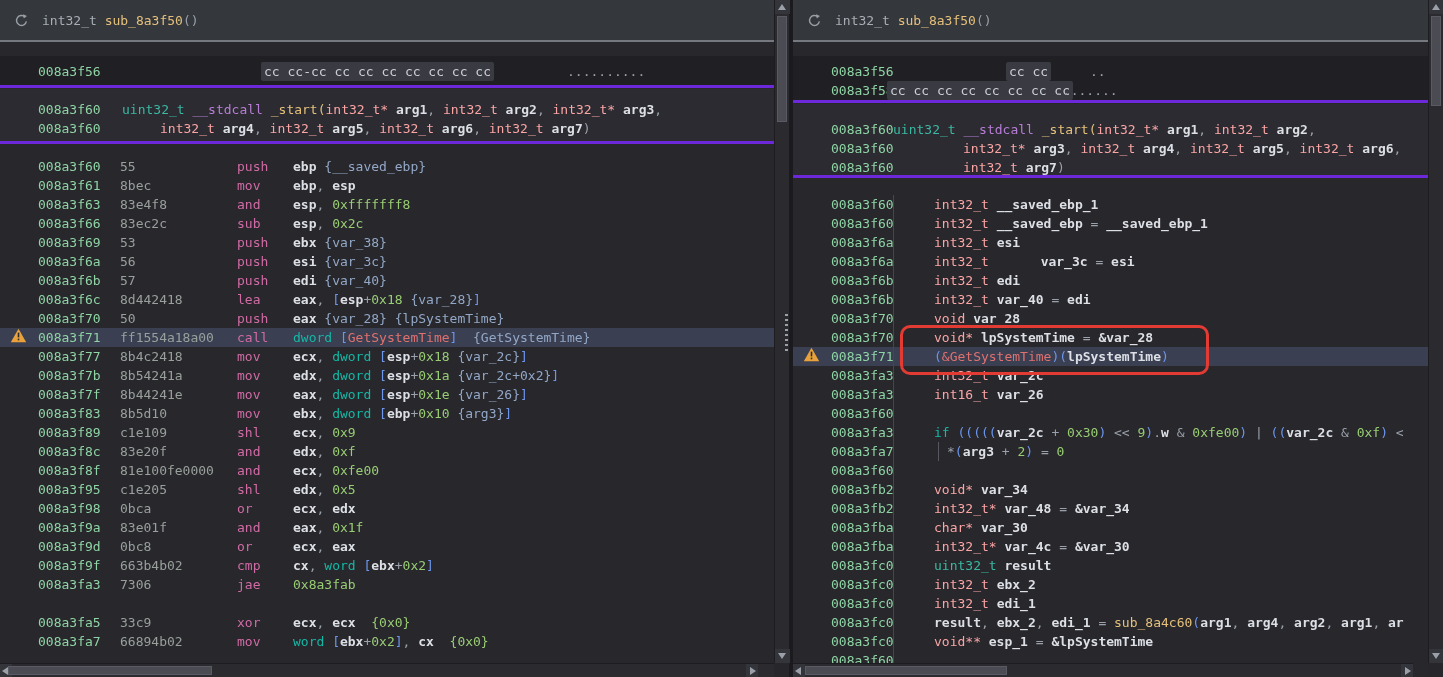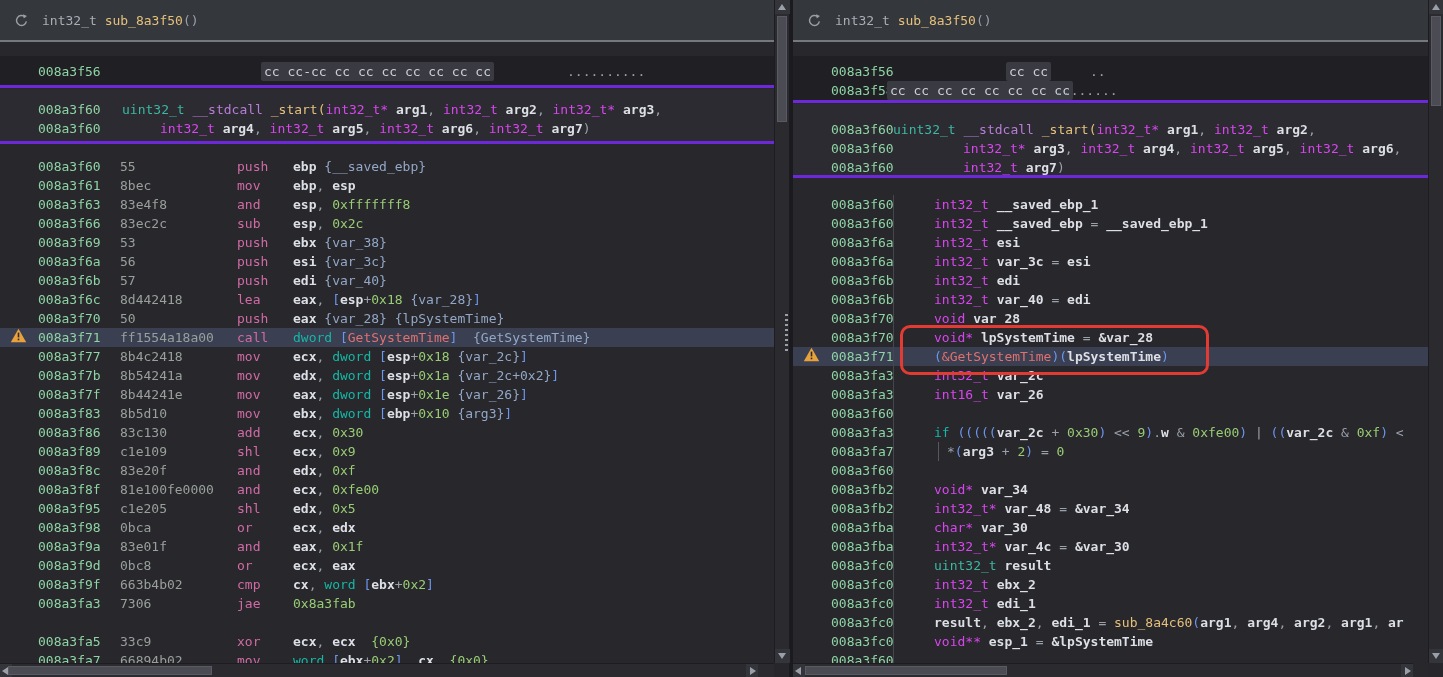--- a/index.html
+++ b/index.html
@@ -53,21 +53,21 @@
   .right .sig-row.cont .c-sig{left:170px;}
 
   .t-reg{color:#dcdfe5;font-weight:bold;}
   .t-num{color:#99cd74;}
   .t-op{color:#9aa1ab;}
   .t-brk{color:#6d96ee;}
   .t-ann{color:#93a8c7;}
   .t-imp{color:#e0716f;}
   .t-mn{color:#14b8a6;}
   .t-typ{color:#3bb8a2;}
-  .t-typ2{color:#d946ef;}
+  .t-typ2{color:#fca5a5;}
   .t-kw{color:#b87dd6;}
   .t-fn{color:#e5c07b;}
   .t-txt{color:#a9aeb6;}
 
   .warn-icon{left:10px;top:2px;width:17px;height:15px;}
 
   .colsep{position:absolute;left:100px;top:153px;bottom:14px;width:1px;background:#45464f;z-index:3;}
   .red-box{position:absolute;left:107px;top:283px;width:303px;height:44px;border:3px solid #e23b33;
            border-radius:10px;z-index:6;pointer-events:none;}
   .split-handle{position:absolute;left:785px;top:314px;width:3px;height:40px;z-index:8;
@@ -134,21 +134,20 @@
           <div class="row"><span class="c-addr">008a3f70</span><span class="c-bytes">50</span><span class="c-mn">push</span><span class="c-ops"><span class="t-reg" style="position: static;">eax</span><span class="t-ann" style="position: static;"> {var_28}</span><span class="t-ann" style="position: static;"> {lpSystemTime}</span></span></div>
           <div class="row sel"><span class="warn-icon"><svg width="17" height="15" viewBox="0 0 17 15">
                 <path d="M8.5 0.8 L16.2 14.2 H0.8 Z" fill="#e9a23b"></path>
                 <rect x="7.7" y="4.6" width="1.6" height="4.8" fill="#2b2b30"></rect>
                 <rect x="7.7" y="10.6" width="1.6" height="1.7" fill="#2b2b30"></rect>
               </svg></span><span class="c-addr">008a3f71</span><span class="c-bytes">ff1554a18a00</span><span class="c-mn">call</span><span class="c-ops"><span class="t-mn" style="position: static;">dword</span><span class="t-op" style="position: static;"> </span><span class="t-brk" style="position: static;">[</span><span class="t-imp" style="position: static;">GetSystemTime</span><span class="t-brk" style="position: static;">]</span><span class="t-ann" style="position: static;">  {GetSystemTime}</span></span></div>
           <div class="row"><span class="c-addr">008a3f77</span><span class="c-bytes">8b4c2418</span><span class="c-mn">mov</span><span class="c-ops"><span class="t-reg" style="position: static;">ecx</span><span class="t-op" style="position: static;">, </span><span class="t-mn" style="position: static;">dword</span><span class="t-op" style="position: static;"> </span><span class="t-brk" style="position: static;">[</span><span class="t-reg" style="position: static;">esp</span><span class="t-op" style="position: static;">+</span><span class="t-num" style="position: static;">0x18</span><span class="t-ann" style="position: static;"> {var_2c}</span><span class="t-brk" style="position: static;">]</span></span></div>
           <div class="row"><span class="c-addr">008a3f7b</span><span class="c-bytes">8b54241a</span><span class="c-mn">mov</span><span class="c-ops"><span class="t-reg" style="position: static;">edx</span><span class="t-op" style="position: static;">, </span><span class="t-mn" style="position: static;">dword</span><span class="t-op" style="position: static;"> </span><span class="t-brk" style="position: static;">[</span><span class="t-reg" style="position: static;">esp</span><span class="t-op" style="position: static;">+</span><span class="t-num" style="position: static;">0x1a</span><span class="t-ann" style="position: static;"> {var_2c+0x2}</span><span class="t-brk" style="position: static;">]</span></span></div>
           <div class="row"><span class="c-addr">008a3f7f</span><span class="c-bytes">8b44241e</span><span class="c-mn">mov</span><span class="c-ops"><span class="t-reg" style="position: static;">eax</span><span class="t-op" style="position: static;">, </span><span class="t-mn" style="position: static;">dword</span><span class="t-op" style="position: static;"> </span><span class="t-brk" style="position: static;">[</span><span class="t-reg" style="position: static;">esp</span><span class="t-op" style="position: static;">+</span><span class="t-num" style="position: static;">0x1e</span><span class="t-ann" style="position: static;"> {var_26}</span><span class="t-brk" style="position: static;">]</span></span></div>
           <div class="row"><span class="c-addr">008a3f83</span><span class="c-bytes">8b5d10</span><span class="c-mn">mov</span><span class="c-ops"><span class="t-reg" style="position: static;">ebx</span><span class="t-op" style="position: static;">, </span><span class="t-mn" style="position: static;">dword</span><span class="t-op" style="position: static;"> </span><span class="t-brk" style="position: static;">[</span><span class="t-reg" style="position: static;">ebp</span><span class="t-op" style="position: static;">+</span><span class="t-num" style="position: static;">0x10</span><span class="t-ann" style="position: static;"> {arg3}</span><span class="t-brk" style="position: static;">]</span></span></div>
-          <div class="row"><span class="c-addr">008a3f86</span><span class="c-bytes">83c130</span><span class="c-mn">add</span><span class="c-ops"><span class="t-reg" style="position: static;">ecx</span><span class="t-op" style="position: static;">, </span><span class="t-num" style="position: static;">0x30</span></span></div>
           <div class="row"><span class="c-addr">008a3f89</span><span class="c-bytes">c1e109</span><span class="c-mn">shl</span><span class="c-ops"><span class="t-reg" style="position: static;">ecx</span><span class="t-op" style="position: static;">, </span><span class="t-num" style="position: static;">0x9</span></span></div>
           <div class="row"><span class="c-addr">008a3f8c</span><span class="c-bytes">83e20f</span><span class="c-mn">and</span><span class="c-ops"><span class="t-reg" style="position: static;">edx</span><span class="t-op" style="position: static;">, </span><span class="t-num" style="position: static;">0xf</span></span></div>
           <div class="row"><span class="c-addr">008a3f8f</span><span class="c-bytes">81e100fe0000</span><span class="c-mn">and</span><span class="c-ops"><span class="t-reg" style="position: static;">ecx</span><span class="t-op" style="position: static;">, </span><span class="t-num" style="position: static;">0xfe00</span></span></div>
           <div class="row"><span class="c-addr">008a3f95</span><span class="c-bytes">c1e205</span><span class="c-mn">shl</span><span class="c-ops"><span class="t-reg" style="position: static;">edx</span><span class="t-op" style="position: static;">, </span><span class="t-num" style="position: static;">0x5</span></span></div>
           <div class="row"><span class="c-addr">008a3f98</span><span class="c-bytes">0bca</span><span class="c-mn">or</span><span class="c-ops"><span class="t-reg" style="position: static;">ecx</span><span class="t-op" style="position: static;">, </span><span class="t-reg" style="position: static;">edx</span></span></div>
           <div class="row"><span class="c-addr">008a3f9a</span><span class="c-bytes">83e01f</span><span class="c-mn">and</span><span class="c-ops"><span class="t-reg" style="position: static;">eax</span><span class="t-op" style="position: static;">, </span><span class="t-num" style="position: static;">0x1f</span></span></div>
           <div class="row"><span class="c-addr">008a3f9d</span><span class="c-bytes">0bc8</span><span class="c-mn">or</span><span class="c-ops"><span class="t-reg" style="position: static;">ecx</span><span class="t-op" style="position: static;">, </span><span class="t-reg" style="position: static;">eax</span></span></div>
           <div class="row"><span class="c-addr">008a3f9f</span><span class="c-bytes">663b4b02</span><span class="c-mn">cmp</span><span class="c-ops"><span class="t-reg" style="position: static;">cx</span><span class="t-op" style="position: static;">, </span><span class="t-mn" style="position: static;">word</span><span class="t-op" style="position: static;"> </span><span class="t-brk" style="position: static;">[</span><span class="t-reg" style="position: static;">ebx</span><span class="t-op" style="position: static;">+</span><span class="t-num" style="position: static;">0x2</span><span class="t-brk" style="position: static;">]</span></span></div>
           <div class="row"><span class="c-addr">008a3fa3</span><span class="c-bytes">7306</span><span class="c-mn">jae</span><span class="c-ops"><span class="t-num" style="position: static;">0x8a3fab</span></span></div>
           <div class="row"></div>
@@ -194,21 +193,21 @@
       <div class="block sig">
           <div class="row sig-row"><span class="c-addr">008a3f60</span><span class="c-sig"><span class="t-typ" style="position: static;">uint32_t</span><span class="t-op" style="position: static;"> </span><span class="t-kw" style="position: static;">__stdcall</span><span class="t-op" style="position: static;"> </span><span class="t-fn" style="position: static;">_start</span><span class="t-fn" style="position: static;">(</span><span class="t-typ2" style="position: static;">int32_t* </span><span class="t-reg" style="position: static;">arg1</span><span class="t-op" style="position: static;">, </span><span class="t-typ2" style="position: static;">int32_t </span><span class="t-reg" style="position: static;">arg2</span><span class="t-op" style="position: static;">,</span></span></div>
           <div class="row sig-row cont"><span class="c-addr">008a3f60</span><span class="c-sig"><span class="t-typ2" style="position: static;">int32_t* </span><span class="t-reg" style="position: static;">arg3</span><span class="t-op" style="position: static;">, </span><span class="t-typ2" style="position: static;">int32_t </span><span class="t-reg" style="position: static;">arg4</span><span class="t-op" style="position: static;">, </span><span class="t-typ2" style="position: static;">int32_t </span><span class="t-reg" style="position: static;">arg5</span><span class="t-op" style="position: static;">, </span><span class="t-typ2" style="position: static;">int32_t </span><span class="t-reg" style="position: static;">arg6</span><span class="t-op" style="position: static;">,</span></span></div>
           <div class="row sig-row cont"><span class="c-addr">008a3f60</span><span class="c-sig"><span class="t-typ2" style="position: static;">int32_t </span><span class="t-reg" style="position: static;">arg7</span><span class="t-op" style="position: static;">)</span></span></div>
         </div>
       <div class="colsep"></div>
       <div class="rows">
           <div class="row"><span class="c-addr">008a3f60</span><span class="c-code"><span class="t-typ2" style="position: static;">int32_t </span><span class="t-reg" style="position: static;">__saved_ebp_1</span></span></div>
           <div class="row"><span class="c-addr">008a3f60</span><span class="c-code"><span class="t-typ2" style="position: static;">int32_t </span><span class="t-reg" style="position: static;">__saved_ebp</span><span class="t-op" style="position: static;"> = </span><span class="t-reg" style="position: static;">__saved_ebp_1</span></span></div>
           <div class="row"><span class="c-addr">008a3f6a</span><span class="c-code"><span class="t-typ2" style="position: static;">int32_t </span><span class="t-reg" style="position: static;">esi</span></span></div>
-          <div class="row"><span class="c-addr">008a3f6a</span><span class="c-code"><span class="t-typ2" style="position: static;">int32_t </span><span class="t-reg" style="position: static;">var_3c</span><span class="t-op" style="position: static;"> = </span><span class="t-reg" style="position: static;">esi</span></span></div>
+          <div class="row"><span class="c-addr">008a3f6a</span><span class="c-code"><span class="t-typ2" style="position: static;">int32_t </span><span class="t-reg" style="position: static; margin-left: 44px;">var_3c</span><span class="t-op" style="position: static;"> = </span><span class="t-reg" style="position: static;">esi</span></span></div>
           <div class="row"><span class="c-addr">008a3f6b</span><span class="c-code"><span class="t-typ2" style="position: static;">int32_t </span><span class="t-reg" style="position: static;">edi</span></span></div>
           <div class="row"><span class="c-addr">008a3f6b</span><span class="c-code"><span class="t-typ2" style="position: static;">int32_t </span><span class="t-reg" style="position: static;">var_40</span><span class="t-op" style="position: static;"> = </span><span class="t-reg" style="position: static;">edi</span></span></div>
           <div class="row"><span class="c-addr">008a3f70</span><span class="c-code"><span class="t-typ2" style="position: static;">void </span><span class="t-reg" style="position: static;">var_28</span></span></div>
           <div class="row"><span class="c-addr">008a3f70</span><span class="c-code"><span class="t-typ2" style="position: static;">void* </span><span class="t-reg" style="position: static;">lpSystemTime</span><span class="t-op" style="position: static;"> = </span><span class="t-reg" style="position: static;">&amp;var_28</span></span></div>
           <div class="row sel"><span class="warn-icon"><svg width="17" height="15" viewBox="0 0 17 15">
                 <path d="M8.5 0.8 L16.2 14.2 H0.8 Z" fill="#e9a23b"></path>
                 <rect x="7.7" y="4.6" width="1.6" height="4.8" fill="#2b2b30"></rect>
                 <rect x="7.7" y="10.6" width="1.6" height="1.7" fill="#2b2b30"></rect>
               </svg></span><span class="c-addr">008a3f71</span><span class="c-code"><span class="t-brk" style="position: static;">(</span><span class="t-imp" style="position: static;">&amp;GetSystemTime</span><span class="t-brk" style="position: static;">)(</span><span class="t-reg" style="position: static;">lpSystemTime</span><span class="t-brk" style="position: static;">)</span></span></div>
           <div class="row"><span class="c-addr">008a3fa3</span><span class="c-code"><span class="t-typ2" style="position: static;">int32_t </span><span class="t-reg" style="position: static;">var_2c</span></span></div>

